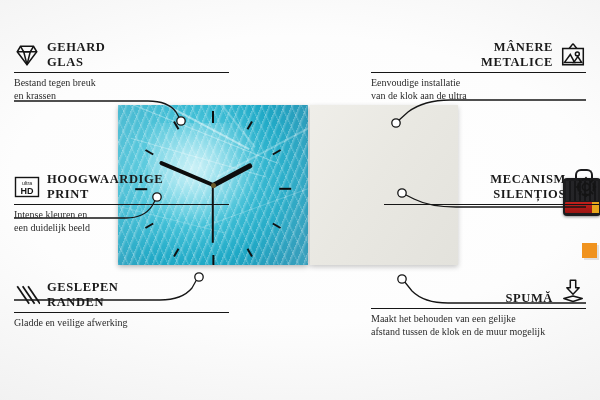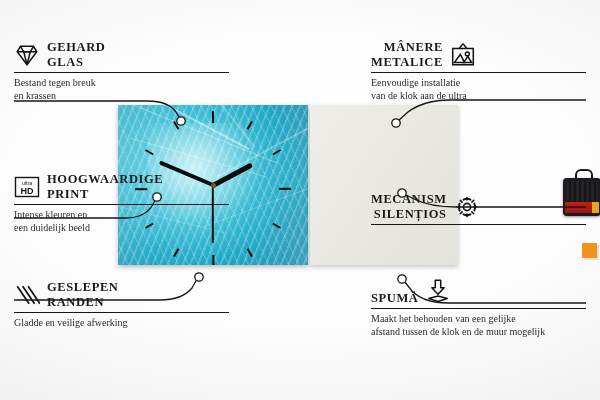--- a/index.html
+++ b/index.html
@@ -57,37 +57,37 @@
   .mech-loop{position:absolute;left:265px;top:64px;width:14px;height:11px;border:2.5px solid #1c1c1e;border-bottom:none;border-radius:6px 6px 0 0;}
   .mech-grid{position:absolute;left:3px;top:3px;right:3px;height:20px;
     background:repeating-linear-gradient(90deg,#262629 0 3px,#151517 3px 5px);opacity:.85;}
   .battery{position:absolute;left:2px;bottom:3px;width:34px;height:11px;background:linear-gradient(180deg,#c2211d 0%,#9c1512 100%);border-radius:1px;}
   .battery-plus{position:absolute;right:2px;bottom:3px;width:7px;height:11px;background:#e8a61c;}
   .spacer{position:absolute;left:272px;top:138px;width:15px;height:15px;background:#f0931f;box-shadow:2px 2px 0 rgba(0,0,0,.10);}
 
   
   .callout{position:absolute;width:215px;}
   .co-head{display:flex;align-items:center;gap:7px;}
-  .co-head.right{}
+  .co-head.right{justify-content:flex-end;}
   .co-title{
     font-size:12.5px;font-weight:700;letter-spacing:.6px;color:#1a1a1a;
     line-height:1.18;text-transform:uppercase;
   }
   .co-title.right{text-align:right;}
   .rule{height:1.4px;background:#161616;margin:2px 0 3px;}
   .co-desc{font-size:10px;line-height:1.3;color:#2b2b2b;}
   .co-desc.right{text-align:left;}
   .ico{flex:0 0 auto;width:26px;height:26px;color:#141414;}
   .ico svg{display:block;width:26px;height:26px;}
 
   .c-tl{left:14px;top:40px;}
   .c-ml{left:14px;top:172px;}
   .c-bl{left:14px;top:280px;}
   .c-tr{left:371px;top:40px;}
-  .c-mr{left:371px;top:172px;margin-top:20px;}
+  .c-mr{left:384px;top:172px;}
   .c-br{left:371px;top:276px;}
   .c-br{width:215px;}
 
   .lines{position:absolute;inset:0;pointer-events:none;}
 </style>
 </head>
 <body>
 
 <div class="stage">
 

